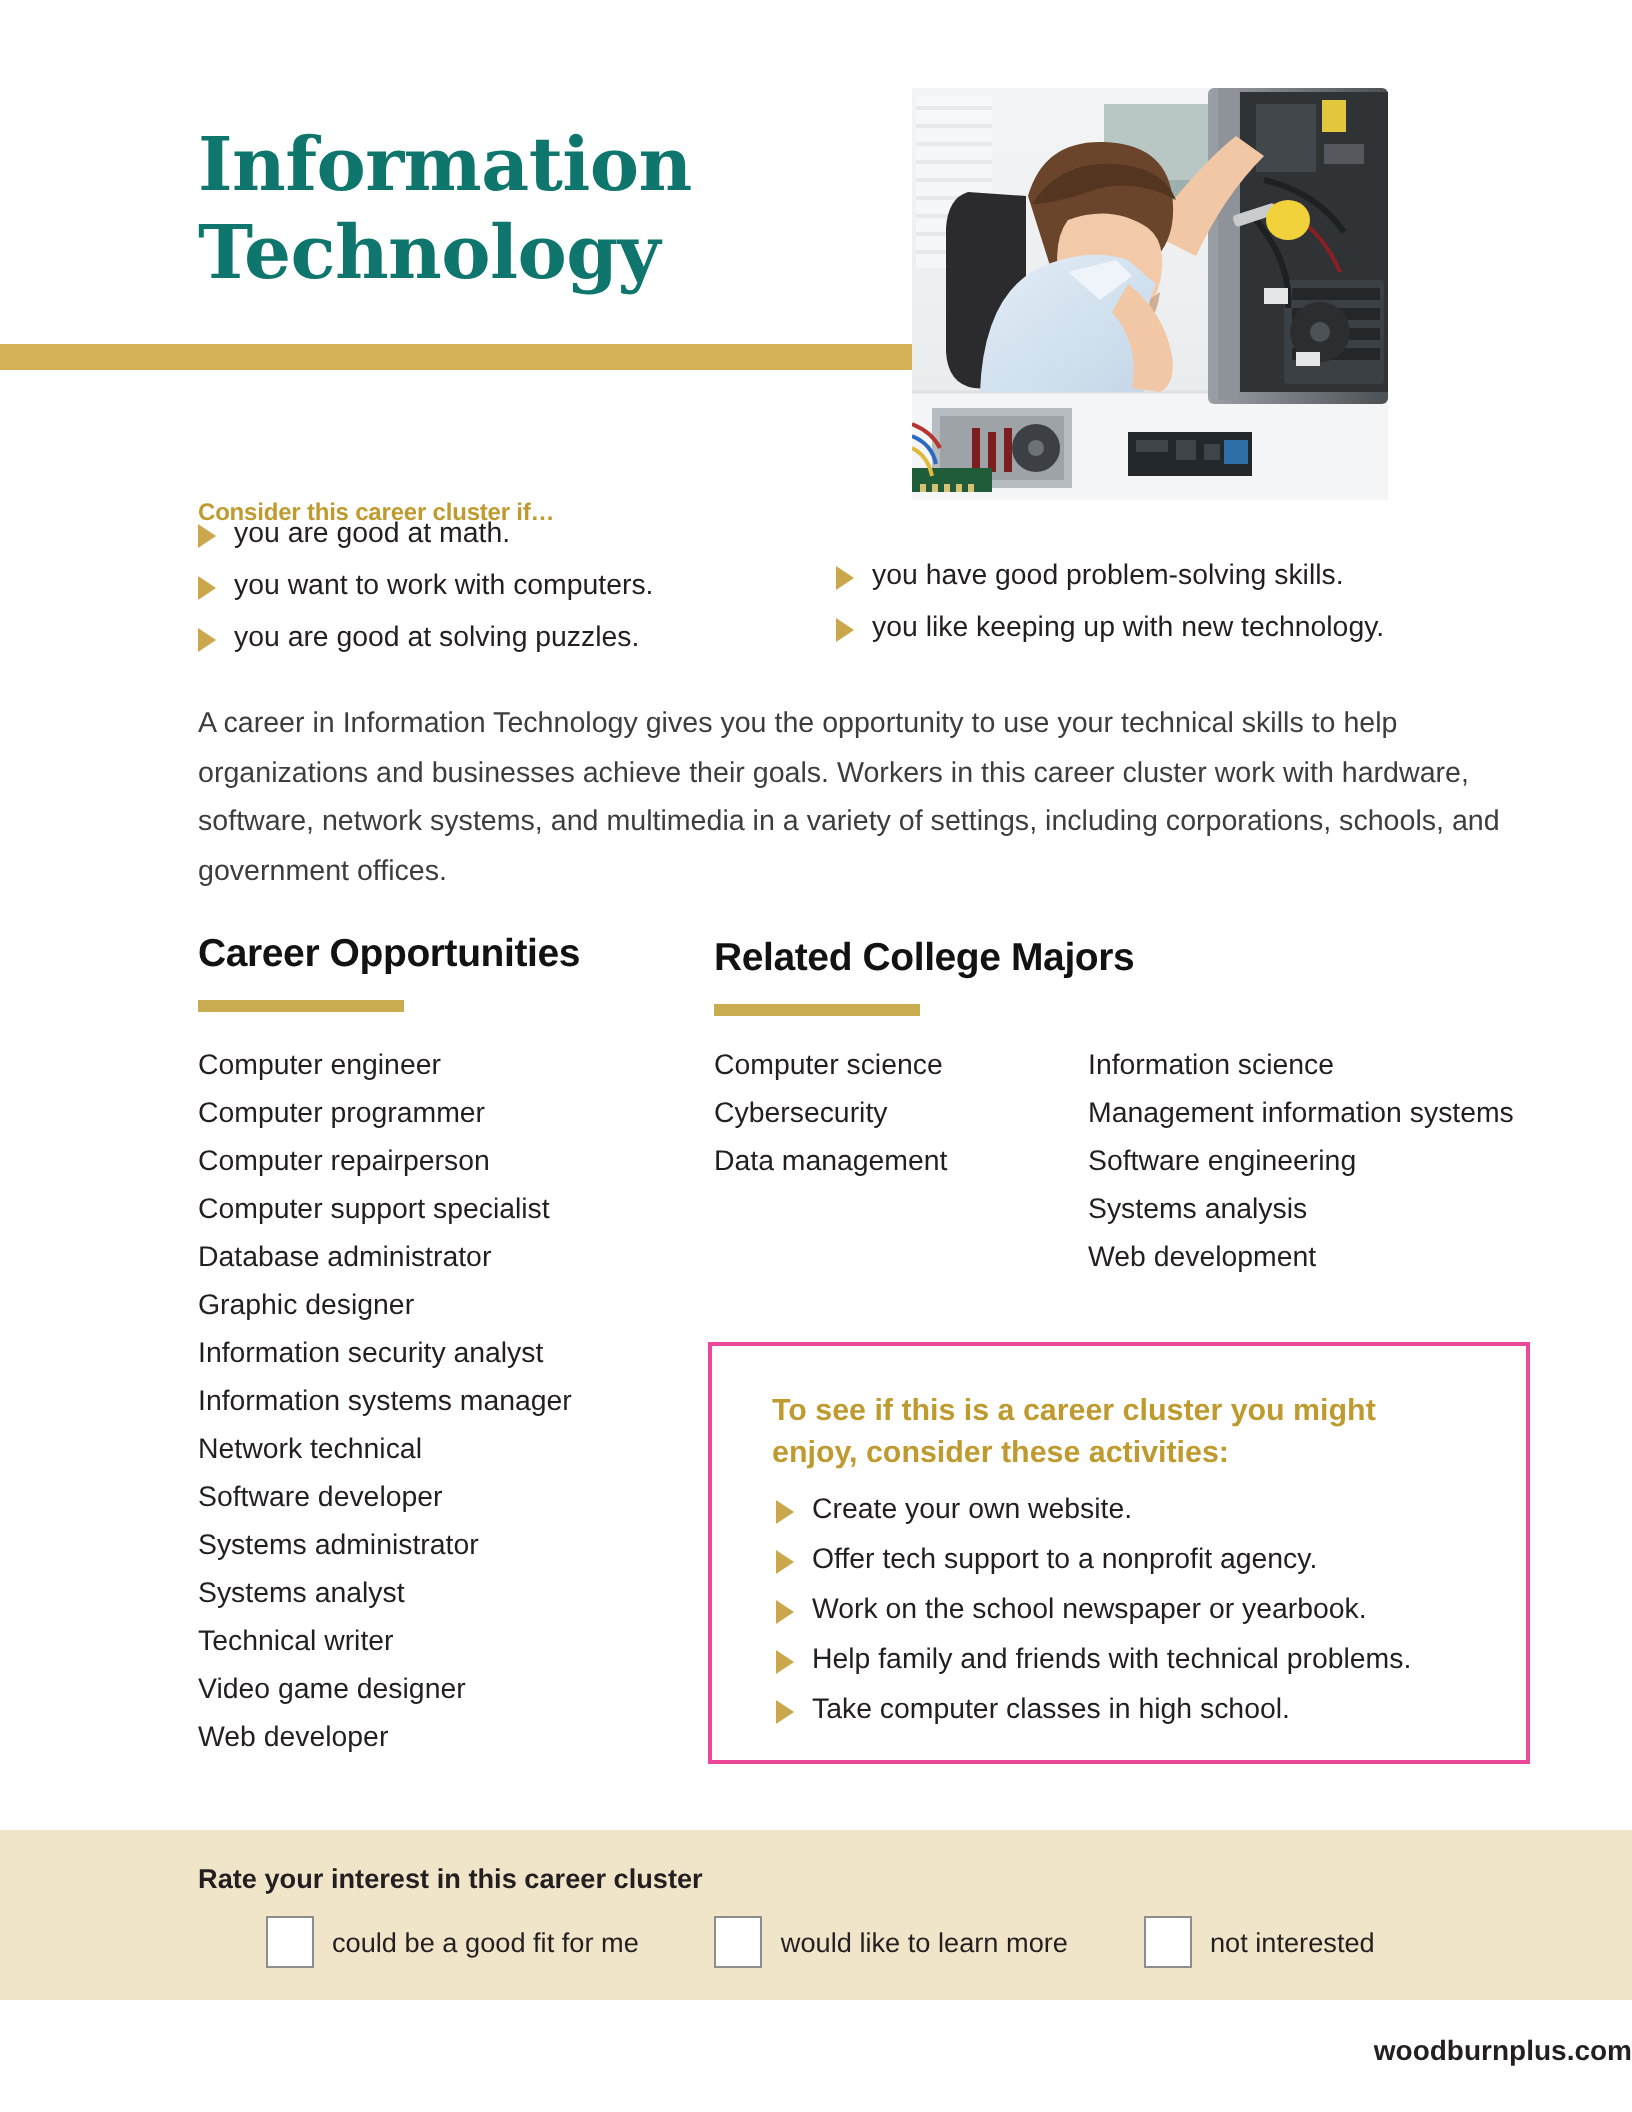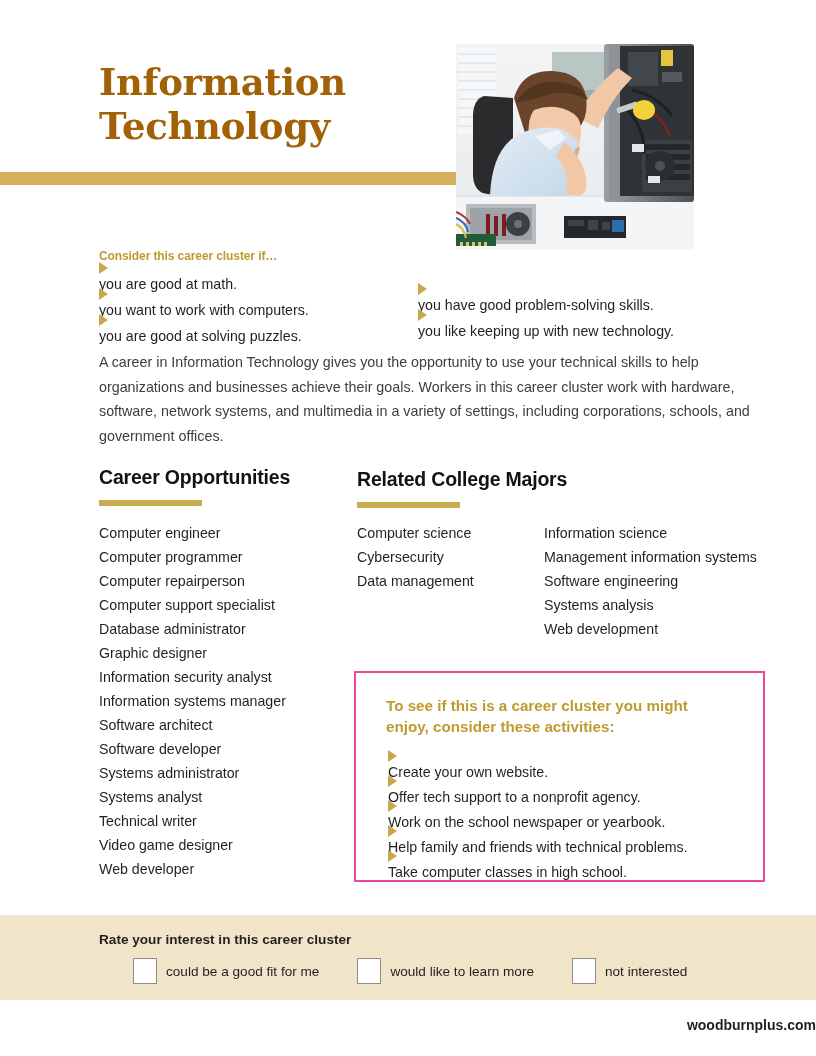--- a/index.html
+++ b/index.html
@@ -22,21 +22,21 @@
     left: 99px;
     top: 60px;
     width: 360px;
   }
   .title-line {
     font-family: "DejaVu Serif", serif;
     font-weight: 700;
     font-size: 37px;
     line-height: 44px;
     letter-spacing: -0.3px;
-    color: #a16207;
+    color: #0f766e;
   }
 
   
   .gold-rule {
     position: absolute;
     left: 0;
     top: 172px;
     width: 456px;
     height: 13px;
     background: #d4b156;
@@ -77,21 +77,20 @@
     position: absolute;
     left: 418px;
     top: 278px;
     width: 340px;
   }
   .bullet {
     display: flex;
     align-items: flex-start;
     margin-bottom: 5px;
     height: 21px;
-    flex-direction: column;
   }
   .tri {
     width: 0;
     height: 0;
     border-top: 6px solid transparent;
     border-bottom: 6px solid transparent;
     border-left: 9px solid #c9a74a;
     margin-top: 5px;
     margin-right: 9px;
     flex: none;
@@ -392,21 +391,21 @@
 
 <div class="list-col careers-col">
   <div>Computer engineer</div>
   <div>Computer programmer</div>
   <div>Computer repairperson</div>
   <div>Computer support specialist</div>
   <div>Database administrator</div>
   <div>Graphic designer</div>
   <div>Information security analyst</div>
   <div>Information systems manager</div>
-  <div>Software architect</div>
+  <div>Network technical</div>
   <div>Software developer</div>
   <div>Systems administrator</div>
   <div>Systems analyst</div>
   <div>Technical writer</div>
   <div>Video game designer</div>
   <div>Web developer</div>
 </div>
 
 <div class="sec-head right">Related College Majors</div>
 <div class="sec-underline right"></div>

